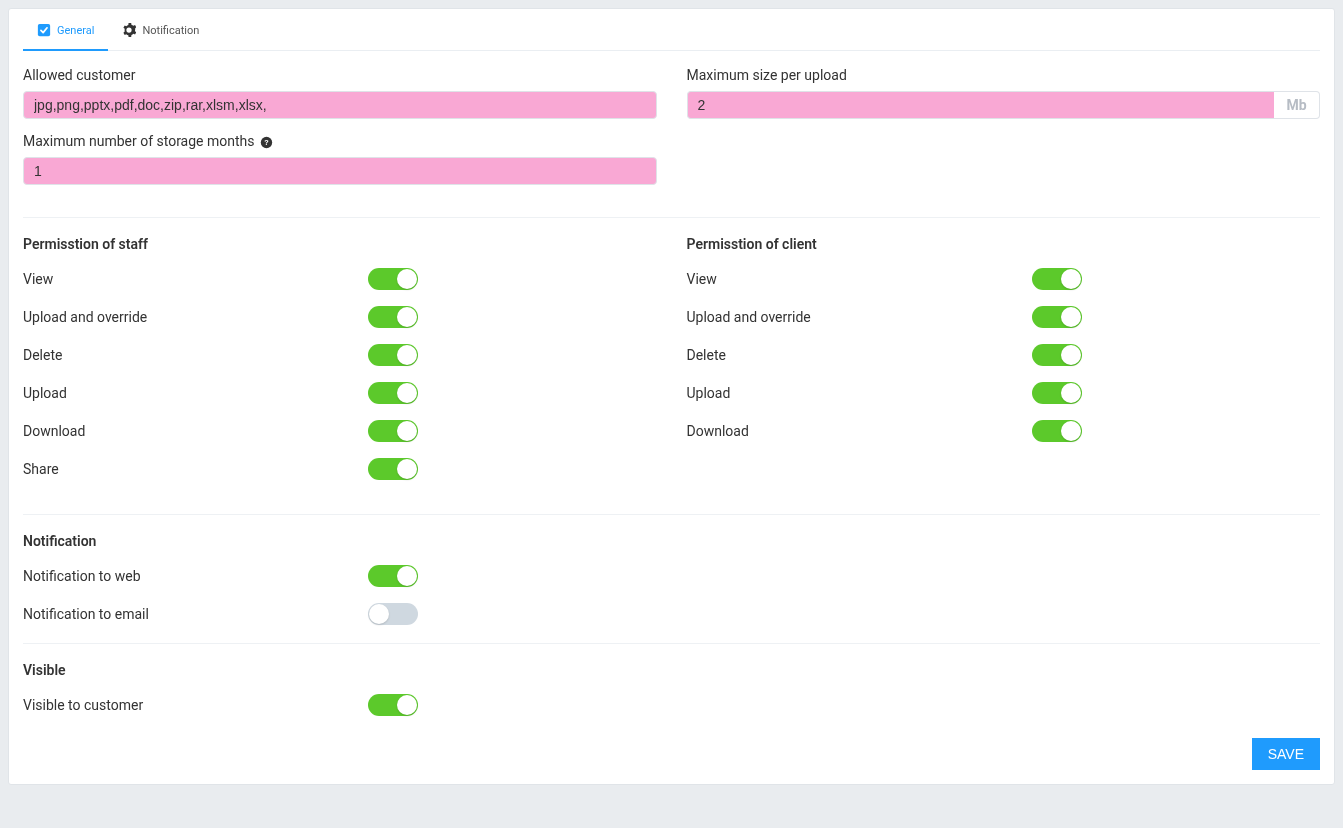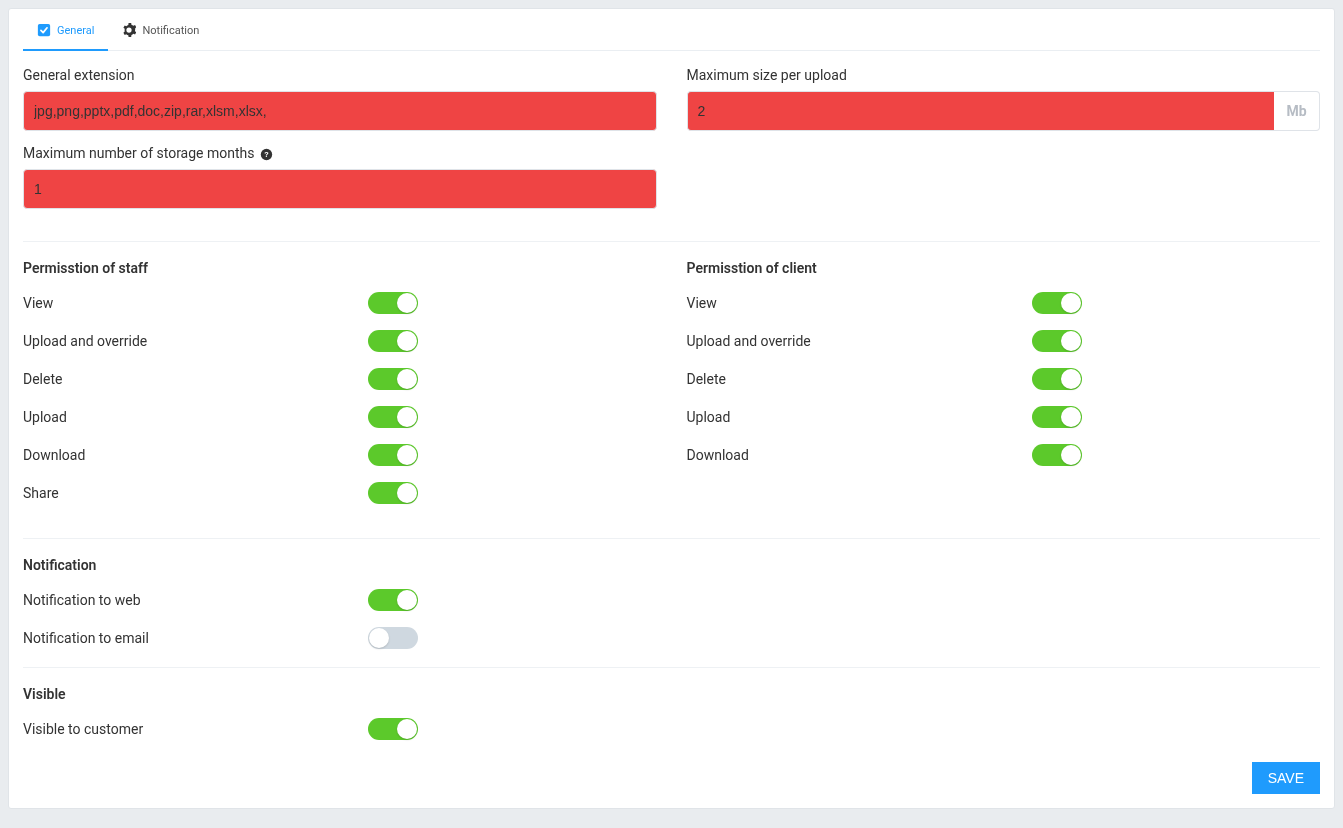--- a/index.html
+++ b/index.html
@@ -54,27 +54,27 @@
     margin-bottom: 14px;
   }
   .form-label {
     display: block;
     font-size: 14px;
     color: #333;
     margin-bottom: 8px;
   }
   .input {
     width: 100%;
-    height: 40px;
+    height: 28px;
     padding: 6px 10px;
     border: 1px solid #dfe3e8;
     border-radius: 4px;
     font-size: 14px;
     color: #333;
-    background: #ef4444;
+    background: #f9a8d4;
   }
   .input-group { display: flex; }
   .input-group .input {
     border-top-right-radius: 0;
     border-bottom-right-radius: 0;
     border-right: none;
   }
   .input-addon {
     display: flex; align-items: center; justify-content: center;
     min-width: 46px;
@@ -177,21 +177,21 @@
               <path d="M8 5a3 3 0 1 0 0 6 3 3 0 0 0 0-6zm7 3c0 .46-.4.91-.12 1.34l1.52 1.19-1.5 2.6-1.79-.72c-.68.56-1.47.98-2.33 1.22L10.5 16h-3l-.28-1.87a6.5 6.5 0 0 1-2.33-1.22l-1.79.72-1.5-2.6 1.52-1.19A7.1 7.1 0 0 1 3 8c0-.46.04-.91.12-1.34L1.6 5.47l1.5-2.6 1.79.72c.68-.56 1.47-.98 2.33-1.22L7.5 0h3l.28 1.87c.86.24 1.65.66 2.33 1.22l1.79-.72 1.5 2.6-1.52 1.19c.8.43.12.88.12 1.34z"></path>
             </svg>
         </span>
         <span>Notification</span>
       </div>
     </div>
 
     <div class="row">
       <div class="col">
         <div class="form-group">
-          <label class="form-label">General extension</label>
+          <label class="form-label">Allowed customer</label>
           <input class="input" type="text" value="jpg,png,pptx,pdf,doc,zip,rar,xlsm,xlsx," style="">
         </div>
       </div>
       <div class="col">
         <div class="form-group">
           <label class="form-label">Maximum size per upload</label>
           <div class="input-group">
             <input class="input" type="text" value="2" style="">
             <span class="input-addon">Mb</span>
           </div>

